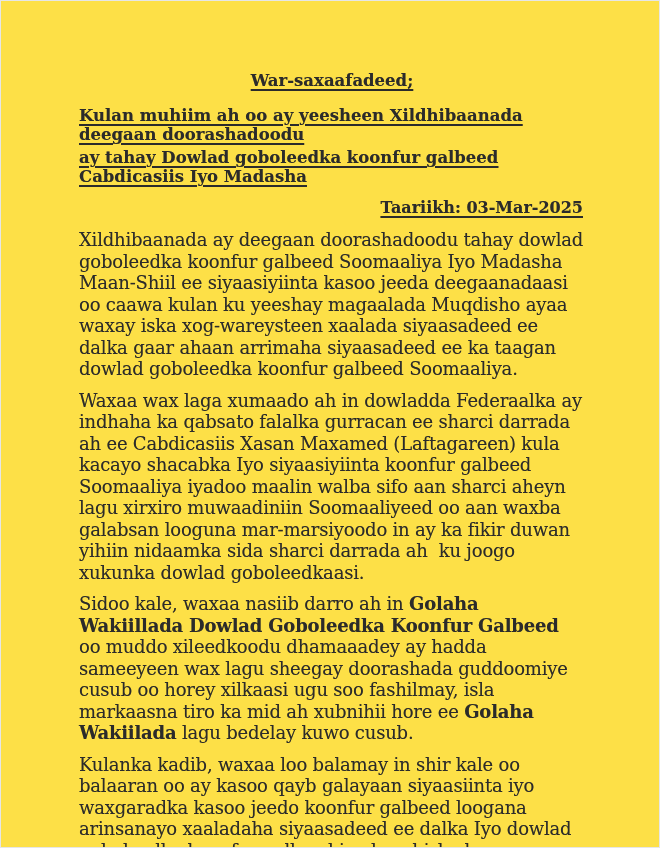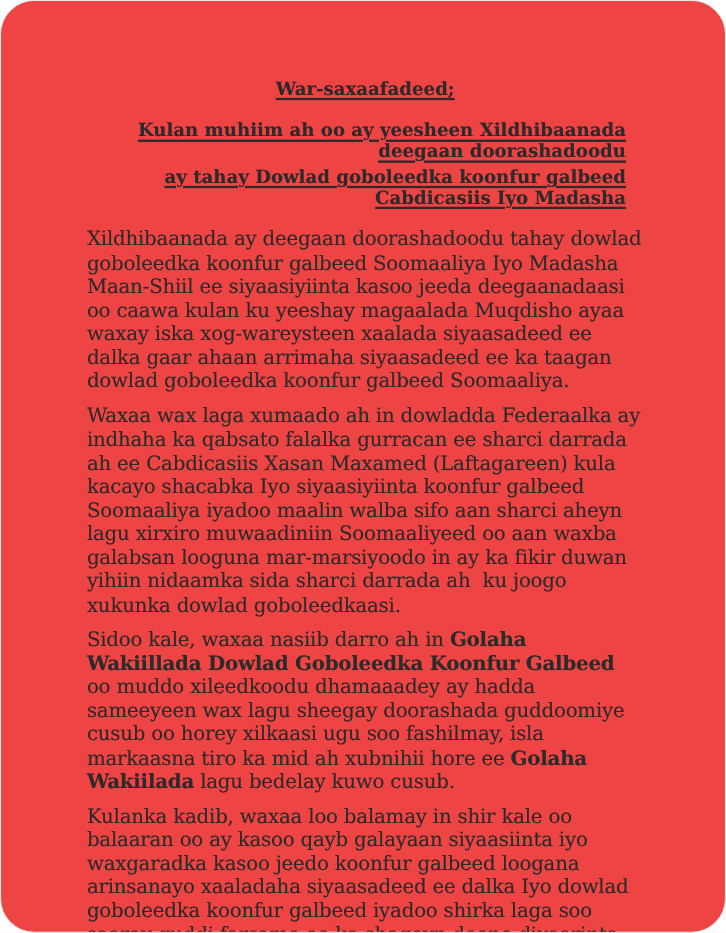--- a/index.html
+++ b/index.html
@@ -24,25 +24,25 @@
     text-align: center;
     font-weight: bold;
     font-size: 16.5px;
     line-height: 20px;
     text-decoration: underline;
     text-underline-offset: 3px;
     text-decoration-thickness: 1.5px;
     margin: 0 0 13px 0;
   }
   .doc-heading {
-    text-align: right;
+    text-align: left;
     font-weight: bold;
     font-size: 16.5px;
     line-height: 19px;
-    margin: 16px;
+    margin: 0;
   }
   .doc-heading .hline {
     display: block;
     padding: 2px 0;
   }
   .doc-heading .hline span {
     text-decoration: underline;
     text-underline-offset: 3px;
     text-decoration-thickness: 1.5px;
   }
@@ -67,29 +67,32 @@
     margin: 0 0 10px 0;
     white-space: pre-wrap;
   }
   .para .b {
     font-weight: bold;
   }
 </style>
 </head>
 <body>
 
-<div class="page" style="background: #ef4444; color: rgb(43, 43, 43); border-color: rgb(230, 230, 230); border-radius: 31px;">
+<div class="page" style="background: #fde047; color: rgb(43, 43, 43); border-color: rgb(230, 230, 230);">
 
   <div class="doc-title">War-saxaafadeed;</div>
 
   <div class="doc-heading">
     <span class="hline"><span>Kulan muhiim ah oo ay yeesheen Xildhibaanada deegaan doorashadoodu</span></span>
     <span class="hline"><span>ay tahay Dowlad goboleedka koonfur galbeed Cabdicasiis Iyo Madasha</span></span>
   </div>
 
+  <div class="date-line">
+    <span>Taariikh: 03-Mar-2025</span>
+  </div>
 
   <div class="body-paragraphs">
       <p class="para"><span>Xildhibaanada ay deegaan doorashadoodu tahay dowlad goboleedka koonfur galbeed Soomaaliya Iyo Madasha Maan-Shiil ee siyaasiyiinta kasoo jeeda deegaanadaasi oo caawa kulan ku yeeshay magaalada Muqdisho ayaa waxay iska xog-wareysteen xaalada siyaasadeed ee dalka gaar ahaan arrimaha siyaasadeed ee ka taagan dowlad goboleedka koonfur galbeed Soomaaliya.</span></p>
       <p class="para"><span>Waxaa wax laga xumaado ah in dowladda Federaalka ay indhaha ka qabsato falalka gurracan ee sharci darrada ah ee Cabdicasiis Xasan Maxamed (Laftagareen) kula kacayo shacabka Iyo siyaasiyiinta koonfur galbeed Soomaaliya iyadoo maalin walba sifo aan sharci aheyn lagu xirxiro muwaadiniin Soomaaliyeed oo aan waxba galabsan looguna mar-marsiyoodo in ay ka fikir duwan yihiin nidaamka sida sharci darrada ah  ku joogo xukunka dowlad goboleedkaasi.</span></p>
       <p class="para"><span>Sidoo kale, waxaa nasiib darro ah in </span><span class="b">Golaha Wakiillada Dowlad Goboleedka Koonfur Galbeed</span><span> oo muddo xileedkoodu dhamaaadey ay hadda sameeyeen wax lagu sheegay doorashada guddoomiye cusub oo horey xilkaasi ugu soo fashilmay, isla markaasna tiro ka mid ah xubnihii hore ee </span><span class="b">Golaha Wakiilada</span><span> lagu bedelay kuwo cusub.</span></p>
       <p class="para"><span>Kulanka kadib, waxaa loo balamay in shir kale oo balaaran oo ay kasoo qayb galayaan siyaasiinta iyo waxgaradka kasoo jeedo koonfur galbeed loogana arinsanayo xaaladaha siyaasadeed ee dalka Iyo dowlad goboleedka koonfur galbeed iyadoo shirka laga soo saaray guddi farsamo oo ka shaqeyn doono diyaarinta shirkaasi.</span></p>
     </div>
 
 </div>
 

